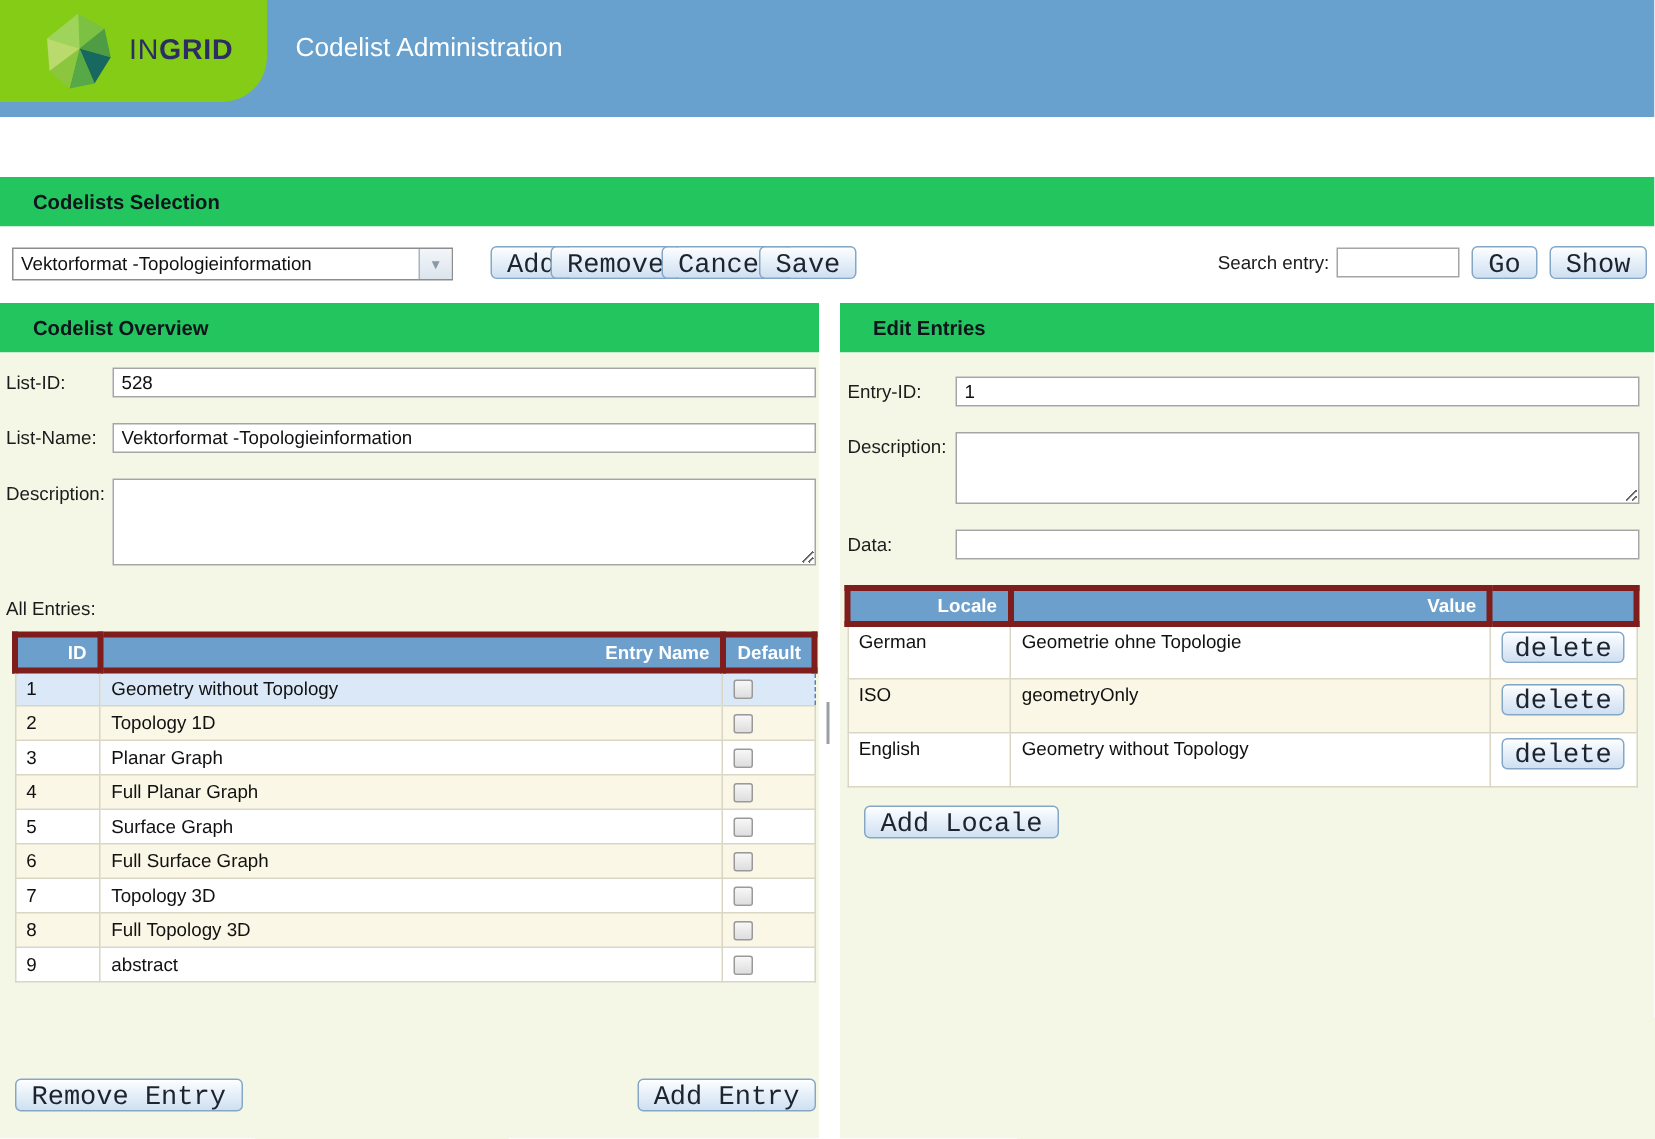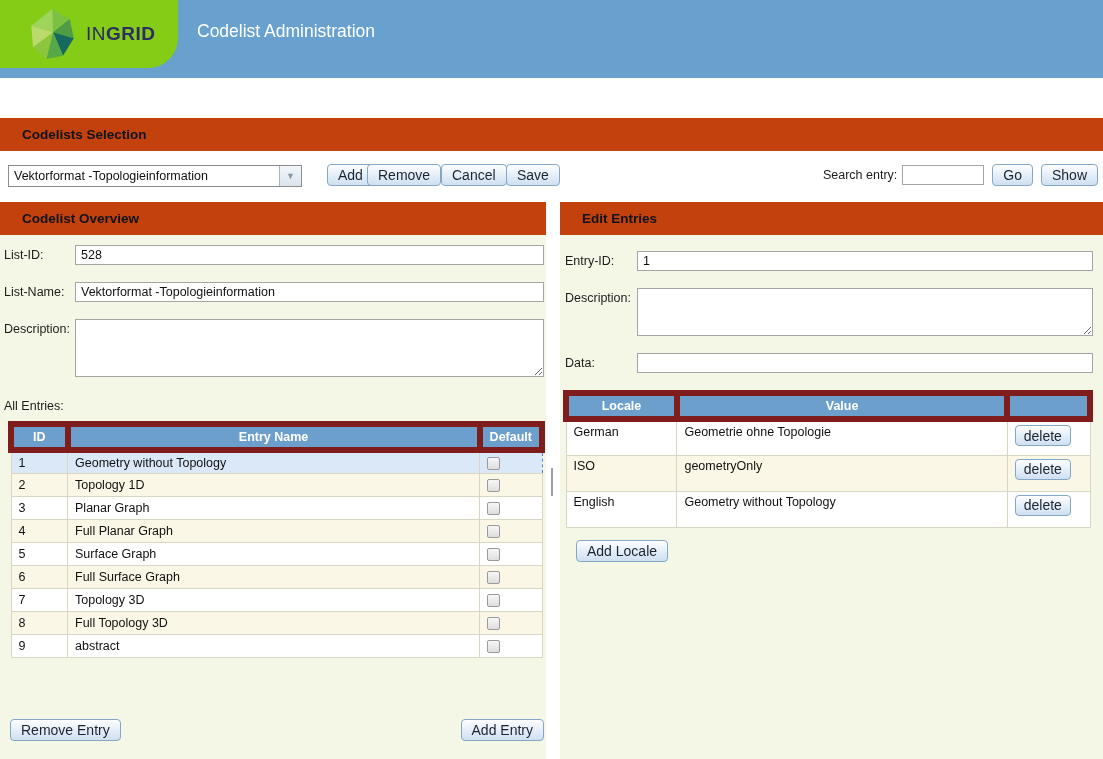--- a/index.html
+++ b/index.html
@@ -25,40 +25,40 @@
   .app-title {
     position:absolute; left:197px; top:0; height:62px;
     display:flex; align-items:center;
     color:#ffffff; font-size:17.5px; font-weight:400;
   }
 
   .top-gap { height:40px; background:#ffffff; }
 
   
   .section-bar {
-    height:33px; background:#c2410c;
+    height:33px; background:#22c55e;
     display:flex; align-items:center; padding-left:22px;
     font-size:13.5px; font-weight:700; color:#10141c;
   }
 
   
   .controls-row { position:relative; height:51px; background:#ffffff; }
   .combo {
     position:absolute; left:8px; top:14px; width:294px; height:22px;
     display:flex; border:1px solid #8d8d8d; background:#ffffff;
   }
   .combo-input { flex:1; border:none; outline:none; padding:1px 5px; font:inherit; font-size:12.5px; color:#111; background:transparent; }
   .combo-arrow {
     width:22px; border-left:1px solid #a8b4bf;
     background:linear-gradient(#f2f6fa,#dce4ec);
     display:flex; align-items:center; justify-content:center;
     color:#8a97a5; font-size:9px; cursor:pointer;
   }
   .btn {
-    font-family:Liberation Sans, sans-serif; font-size:14px; color:#1d2430;
+    font-family:Liberation Mono, monospace; font-size:18px; color:#1d2430;
     padding:2px 10px; height:22px;
     border:1px solid #85a7c7; border-radius:4px;
     background:linear-gradient(#fdfeff 0%, #e7f0f9 45%, #cfe0f1 100%);
     box-shadow:inset 0 1px 0 #fff;
     cursor:pointer;
   }
   .ctl-add    { position:absolute; left:327px; top:13px; }
   .ctl-remove { position:absolute; left:367px; top:13px; }
   .ctl-cancel { position:absolute; left:441px; top:13px; }
   .ctl-save   { position:absolute; left:506px; top:13px; }
@@ -93,22 +93,22 @@
   .right-form .form-label { width:72px; }
   .right-form textarea.ipt { height:48px; }
 
   .sub-label { margin:0 0 6px 4px; color:#1c1c1c; }
   .all-entries-label { margin-top:22px; }
   .localisations-label { margin:10px 0 2px 5px; }
 
   
   table { border-collapse:collapse; font-size:12.5px; }
   th {
-    background:#6c9fcc; color:#ffffff; font-weight:700; text-align:center;
-    padding:3px 7px; border:6px solid #7f1d1d;
+    background:#6c9fcc; color:#ffffff; font-weight:700; text-align:right;
+    padding:3px 7px; border:4px solid #7f1d1d;
   }
   td { background:#ffffff; padding:3px 7px; border:1px solid #d9d6c3; color:#111; }
 
   .entries-table { width:537px; margin:8px 0 0 8px; }
   .entries-table th, .entries-table td { height:23px; }
   .entries-table td { padding:2px 7px; }
   .entries-table tr.alt td { background:#fbf7e6; }
   .entries-table tr.selected td { background:#dbe8f7; }
   .entries-table tr.selected td.cell-name {
     border:1px dashed #4d7fd0;

